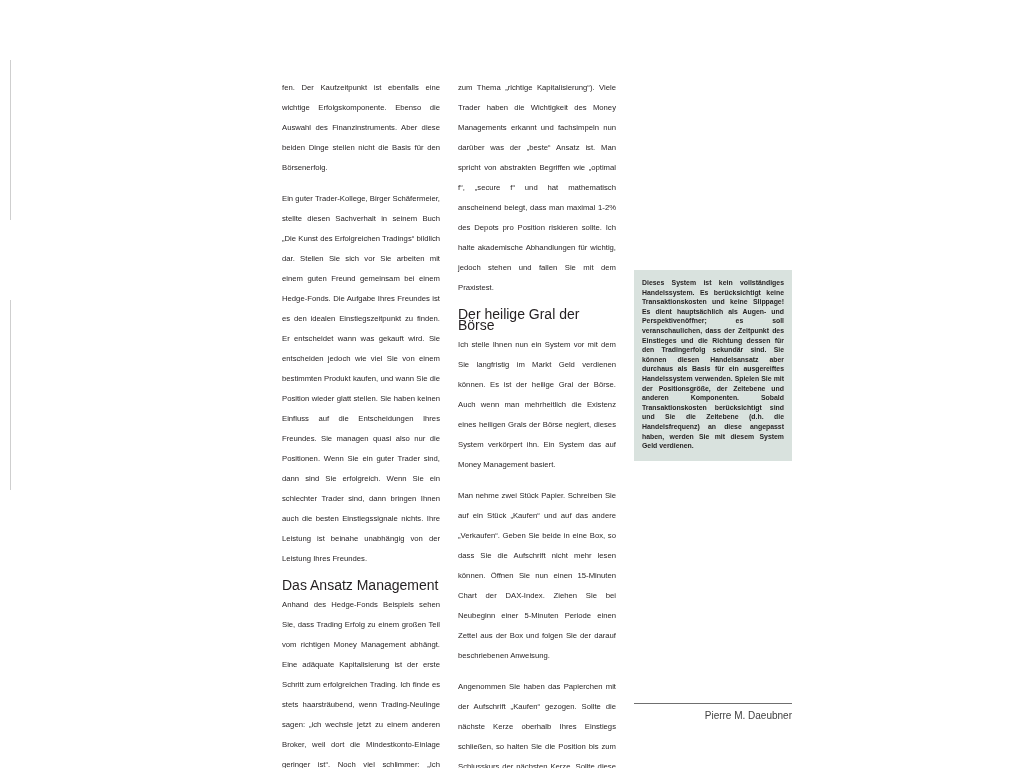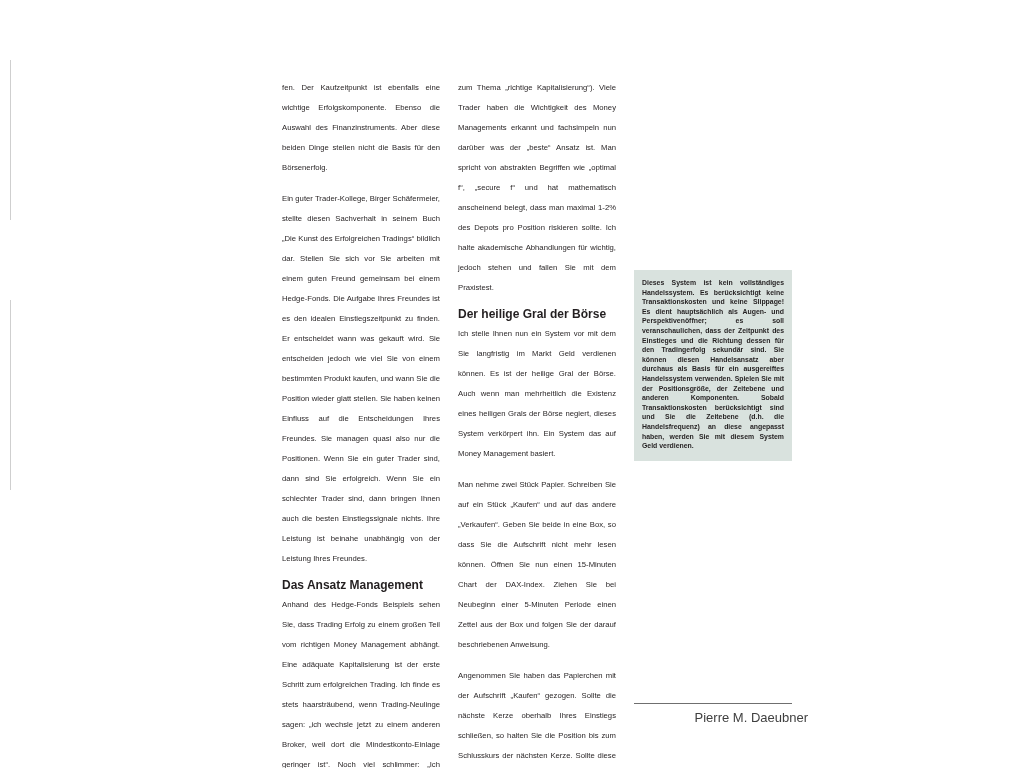--- a/index.html
+++ b/index.html
@@ -47,23 +47,23 @@
     margin: 0 0 11px 0;
     font-size: 7.7px;
     line-height: 20px;
     text-align: justify;
     text-justify: inter-word;
     hyphens: auto;
     color: #231f20;
   }
   h3.subhead {
     margin: 2px 0 4px 0;
-    font-size: 12px;
+    font-size: 14px;
     line-height: 11px;
-    font-weight: bold;
+    font-weight: normal;
     color: #231f20;
   }
   
   .fazit {
     position: absolute;
     left: 0;
     top: 192px;
     width: 158px;
     background: #d9e2de;
     border-bottom: 0;
@@ -87,25 +87,25 @@
   .byline-rule {
     position: absolute;
     left: 0;
     top: 625px;
     width: 158px;
     height: 1px;
     background: #6f6f6f;
   }
   .byline {
     position: absolute;
-    left: 16px;
+    left: 0;
     top: 632px;
     width: 158px;
     text-align: right;
-    font-size: 13px;
+    font-size: 10px;
     color: #3f3f3f;
   }
 </style>
 </head>
 <body>
 
 <div class="page">
 
   <div class="crop-mark top"></div>
   <div class="crop-mark bottom"></div>

